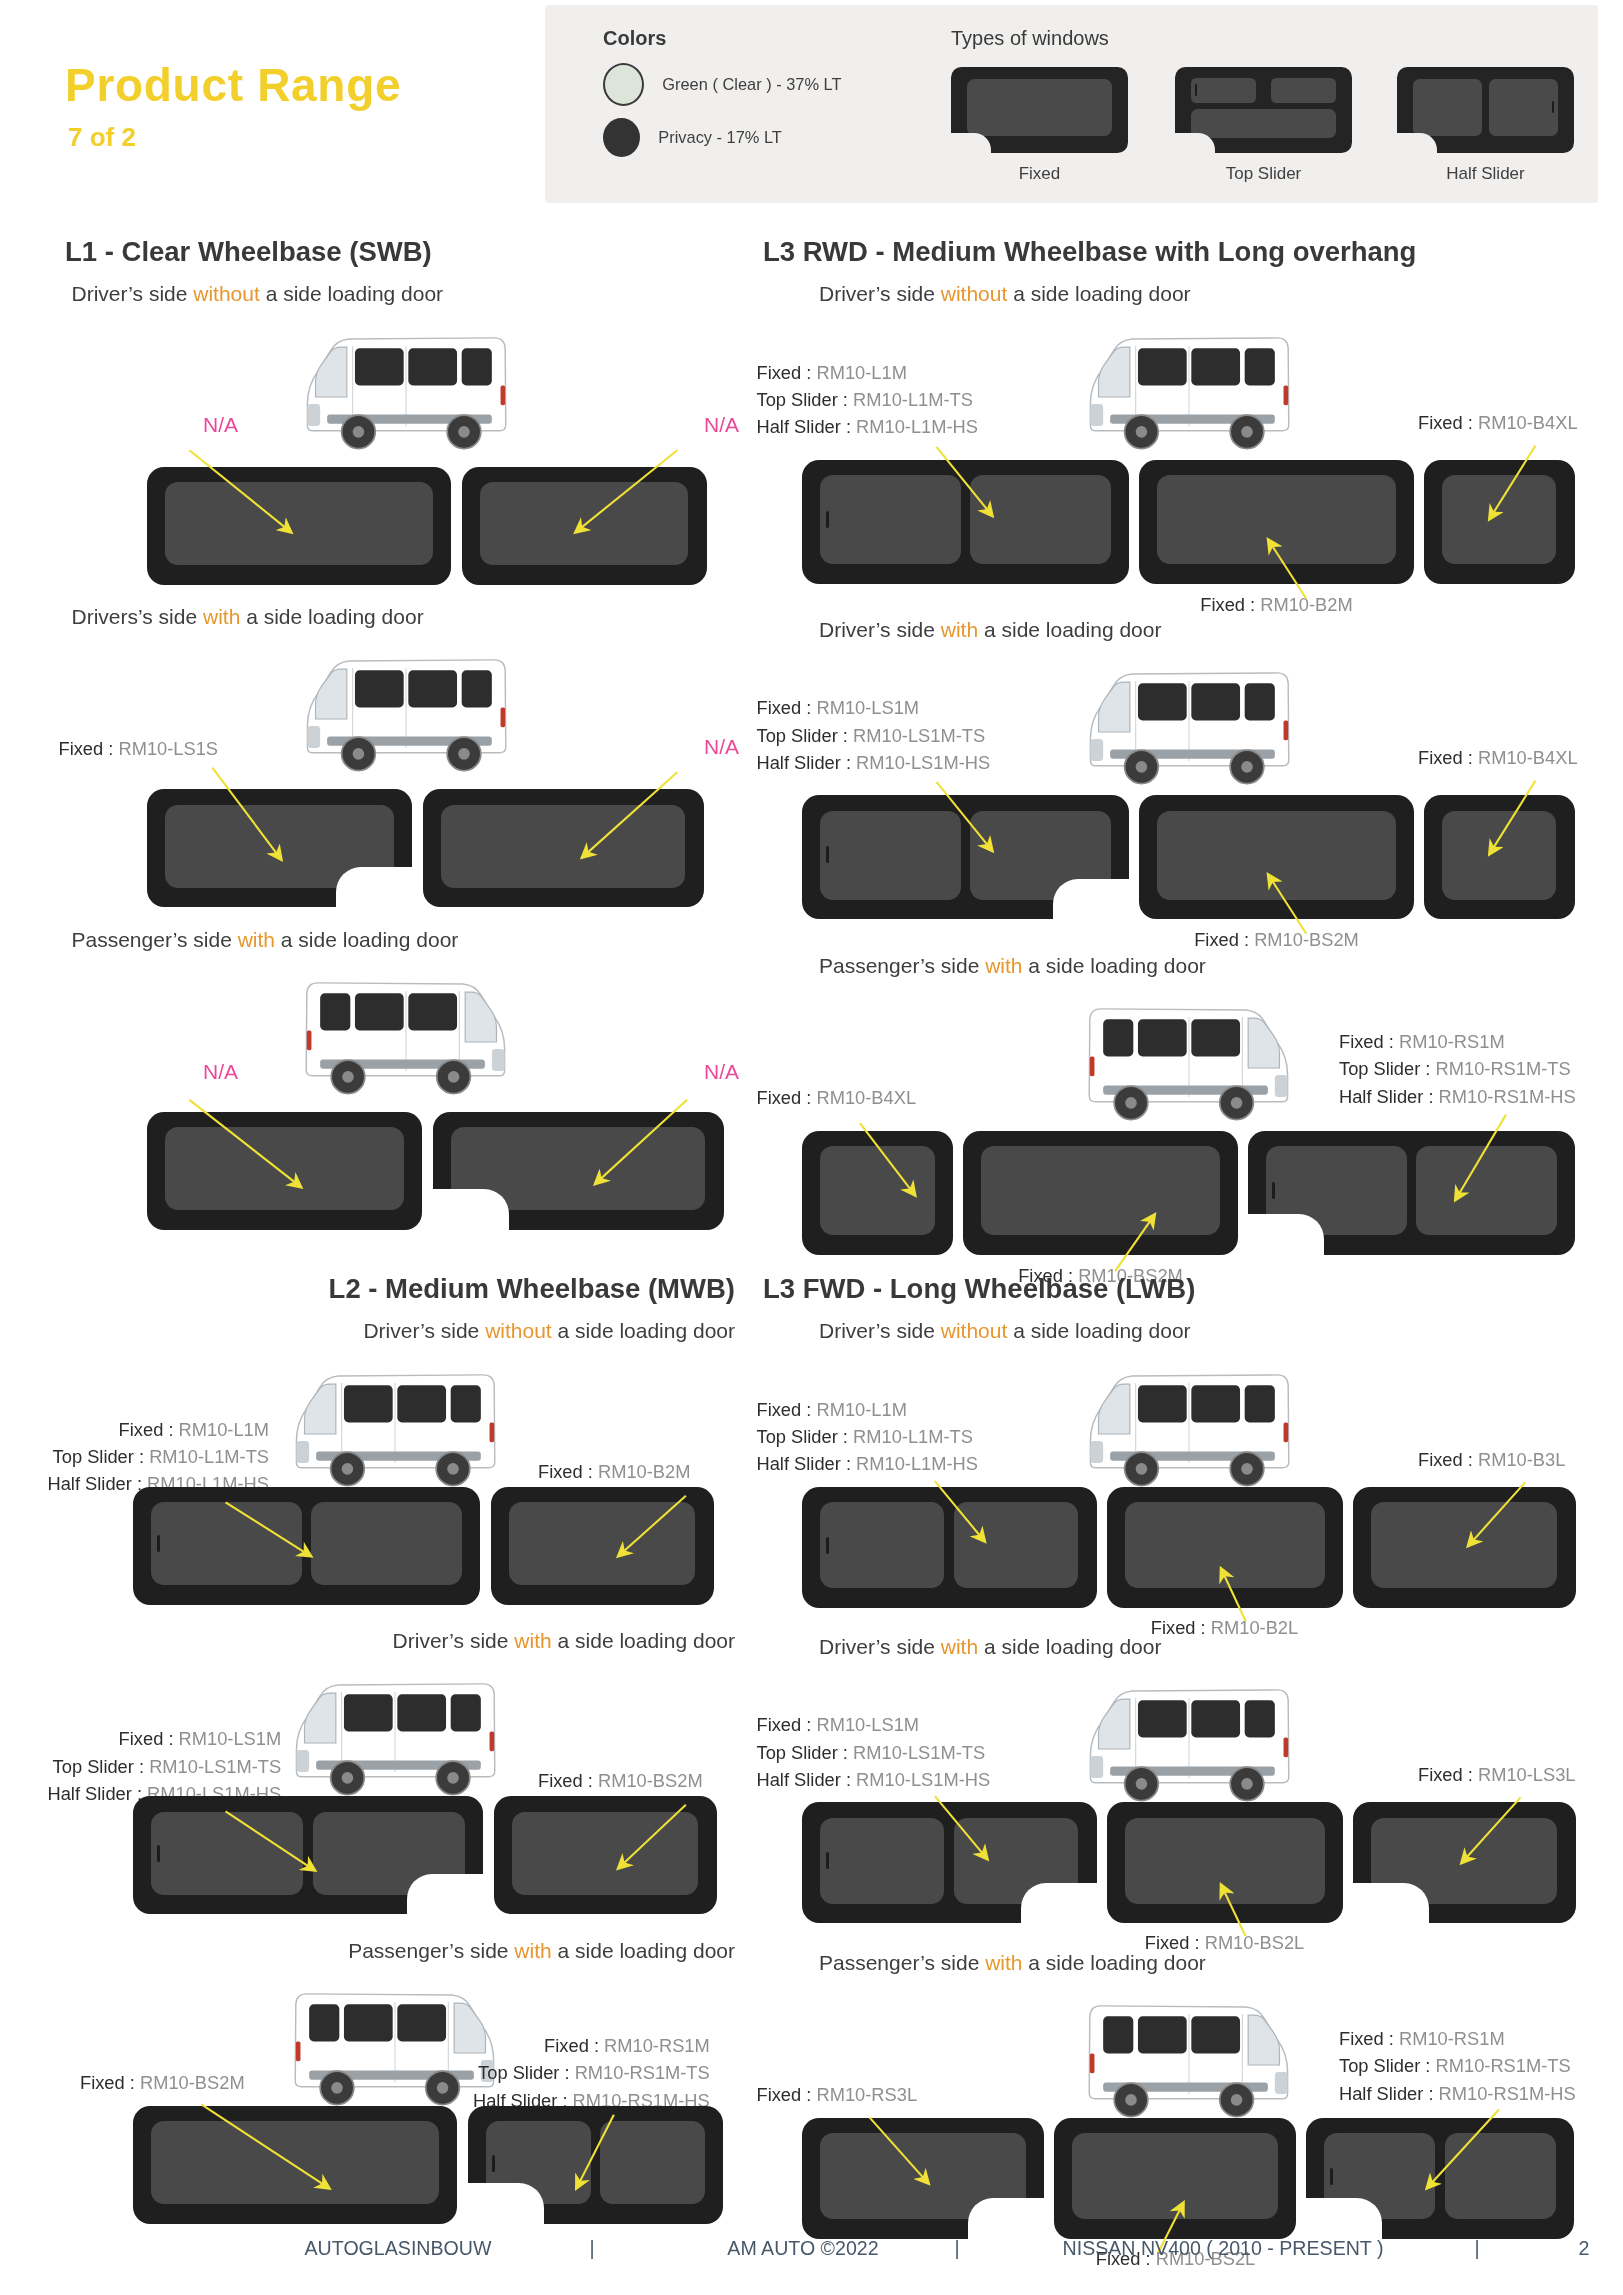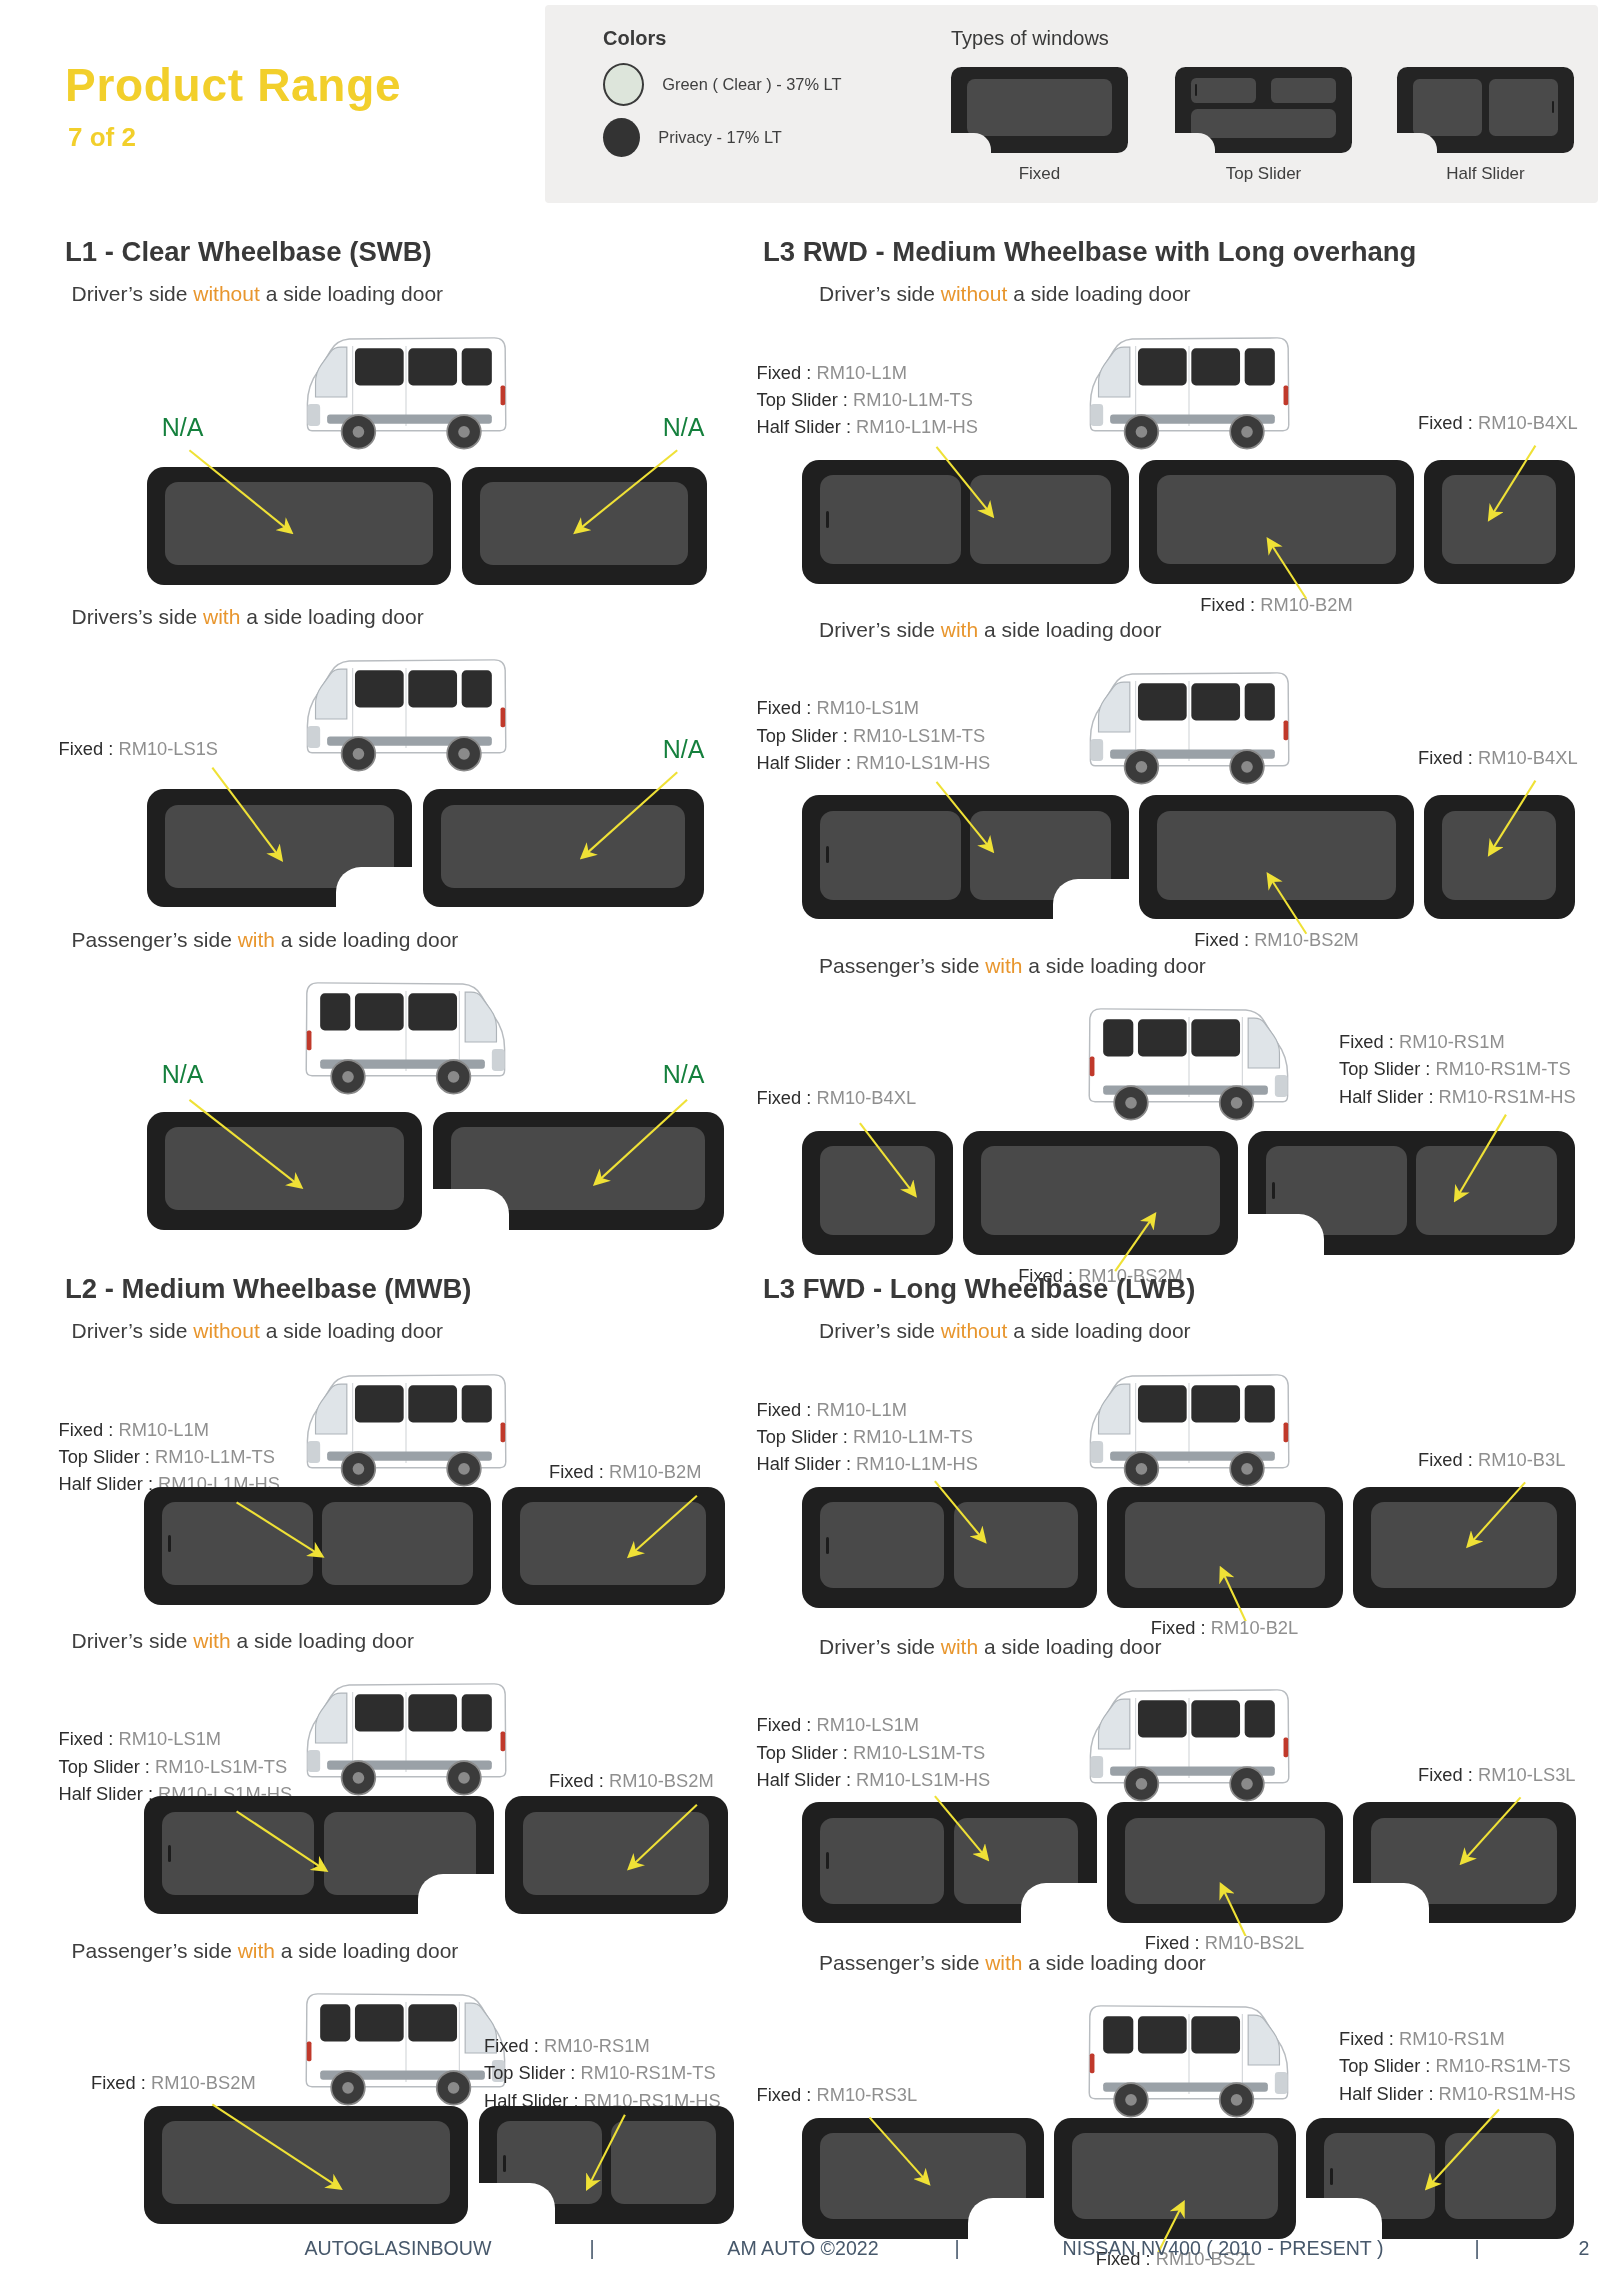--- a/index.html
+++ b/index.html
@@ -32,21 +32,21 @@
   .van{position:absolute;top:1.3px;left:50%;transform:translateX(-50%);width:251px;height:145px;}
   .van.flip{transform:translateX(-50%) scaleX(-1);}
   .panels{position:absolute;display:flex;}
   .panel{position:relative;background:#1f1f1f;border-radius:17px;flex:none;}
   .glass{position:absolute;background:#494949;border-radius:13px;}
   .handle{position:absolute;width:3.3px;height:17px;background:#1c1c1c;border-radius:2px;}
   .pnotch{position:absolute;background:#ffffff;width:77px;height:41px;bottom:-0.7px;}
   .pnotch.r{right:-0.7px;border-top-left-radius:25px;}
   .pnotch.l{left:-0.7px;border-top-right-radius:25px;}
   .label{position:absolute;}
-  .na{font-size:25px;color:#15803d;}
+  .na{font-size:21px;color:#ec4899;text-align:right;}
   .lbl-line{font-size:18.3px;line-height:1.5;white-space:nowrap;}
   .pfx{color:#2d2d2d;}
   .code{color:#8f8f8f;}
   .bottom-label{position:absolute;width:393px;text-align:center;}
   .arrows{position:absolute;left:0;top:0;pointer-events:none;}
   
   .footer{position:absolute;left:0;top:2237px;width:1623px;height:33px;font-size:19.6px;color:#47586b;}
   .footer span{position:absolute;transform:translateX(-50%);white-space:nowrap;}
 </style>
 </head>
@@ -338,21 +338,21 @@
                   <path d="M0,0 L10,5 L0,10 L3,5 Z" fill="#EFE136"></path>
                 </marker>
               </defs>
               <line x1="148" y1="208" x2="232" y2="318" stroke="#EFE136" stroke-width="3.2" marker-end="url(#ah-1-2)"></line>
               <line x1="1135" y1="195" x2="1058" y2="325" stroke="#EFE136" stroke-width="3.2" marker-end="url(#ah-1-2)"></line>
               <line x1="538" y1="434" x2="598" y2="348" stroke="#EFE136" stroke-width="3.2" marker-end="url(#ah-1-2)"></line>
             </svg>
           </div>
         </div>
       </div>
-      <div class="section" style="left: 65px; top: 1273px; width: 681px;">
+      <div class="section" style="left: 54px; top: 1273px; width: 681px; text-align: right;">
         <div class="sec-title">L2 - Medium Wheelbase (MWB)</div>
         <div class="row">
           <div class="subtitle" style="margin-left: 6.5px;"><span class="sub-pre">Driver’s side </span><span class="sub-hl">without</span><span class="sub-post"> a side loading door</span></div>
           <div class="figure" style="height: 262px;">
             <svg viewBox="0 0 400 250" class="van">
               <use href="#van-shape"></use>
             </svg>
             <div class="label" style="left: -6.5px; top: 63px;">
               <div class="lbl-line"><span class="pfx">Fixed :</span>&nbsp;<span class="code">RM10-L1M</span></div>
               <div class="lbl-line"><span class="pfx">Top Slider :</span>&nbsp;<span class="code">RM10-L1M-TS</span></div>

